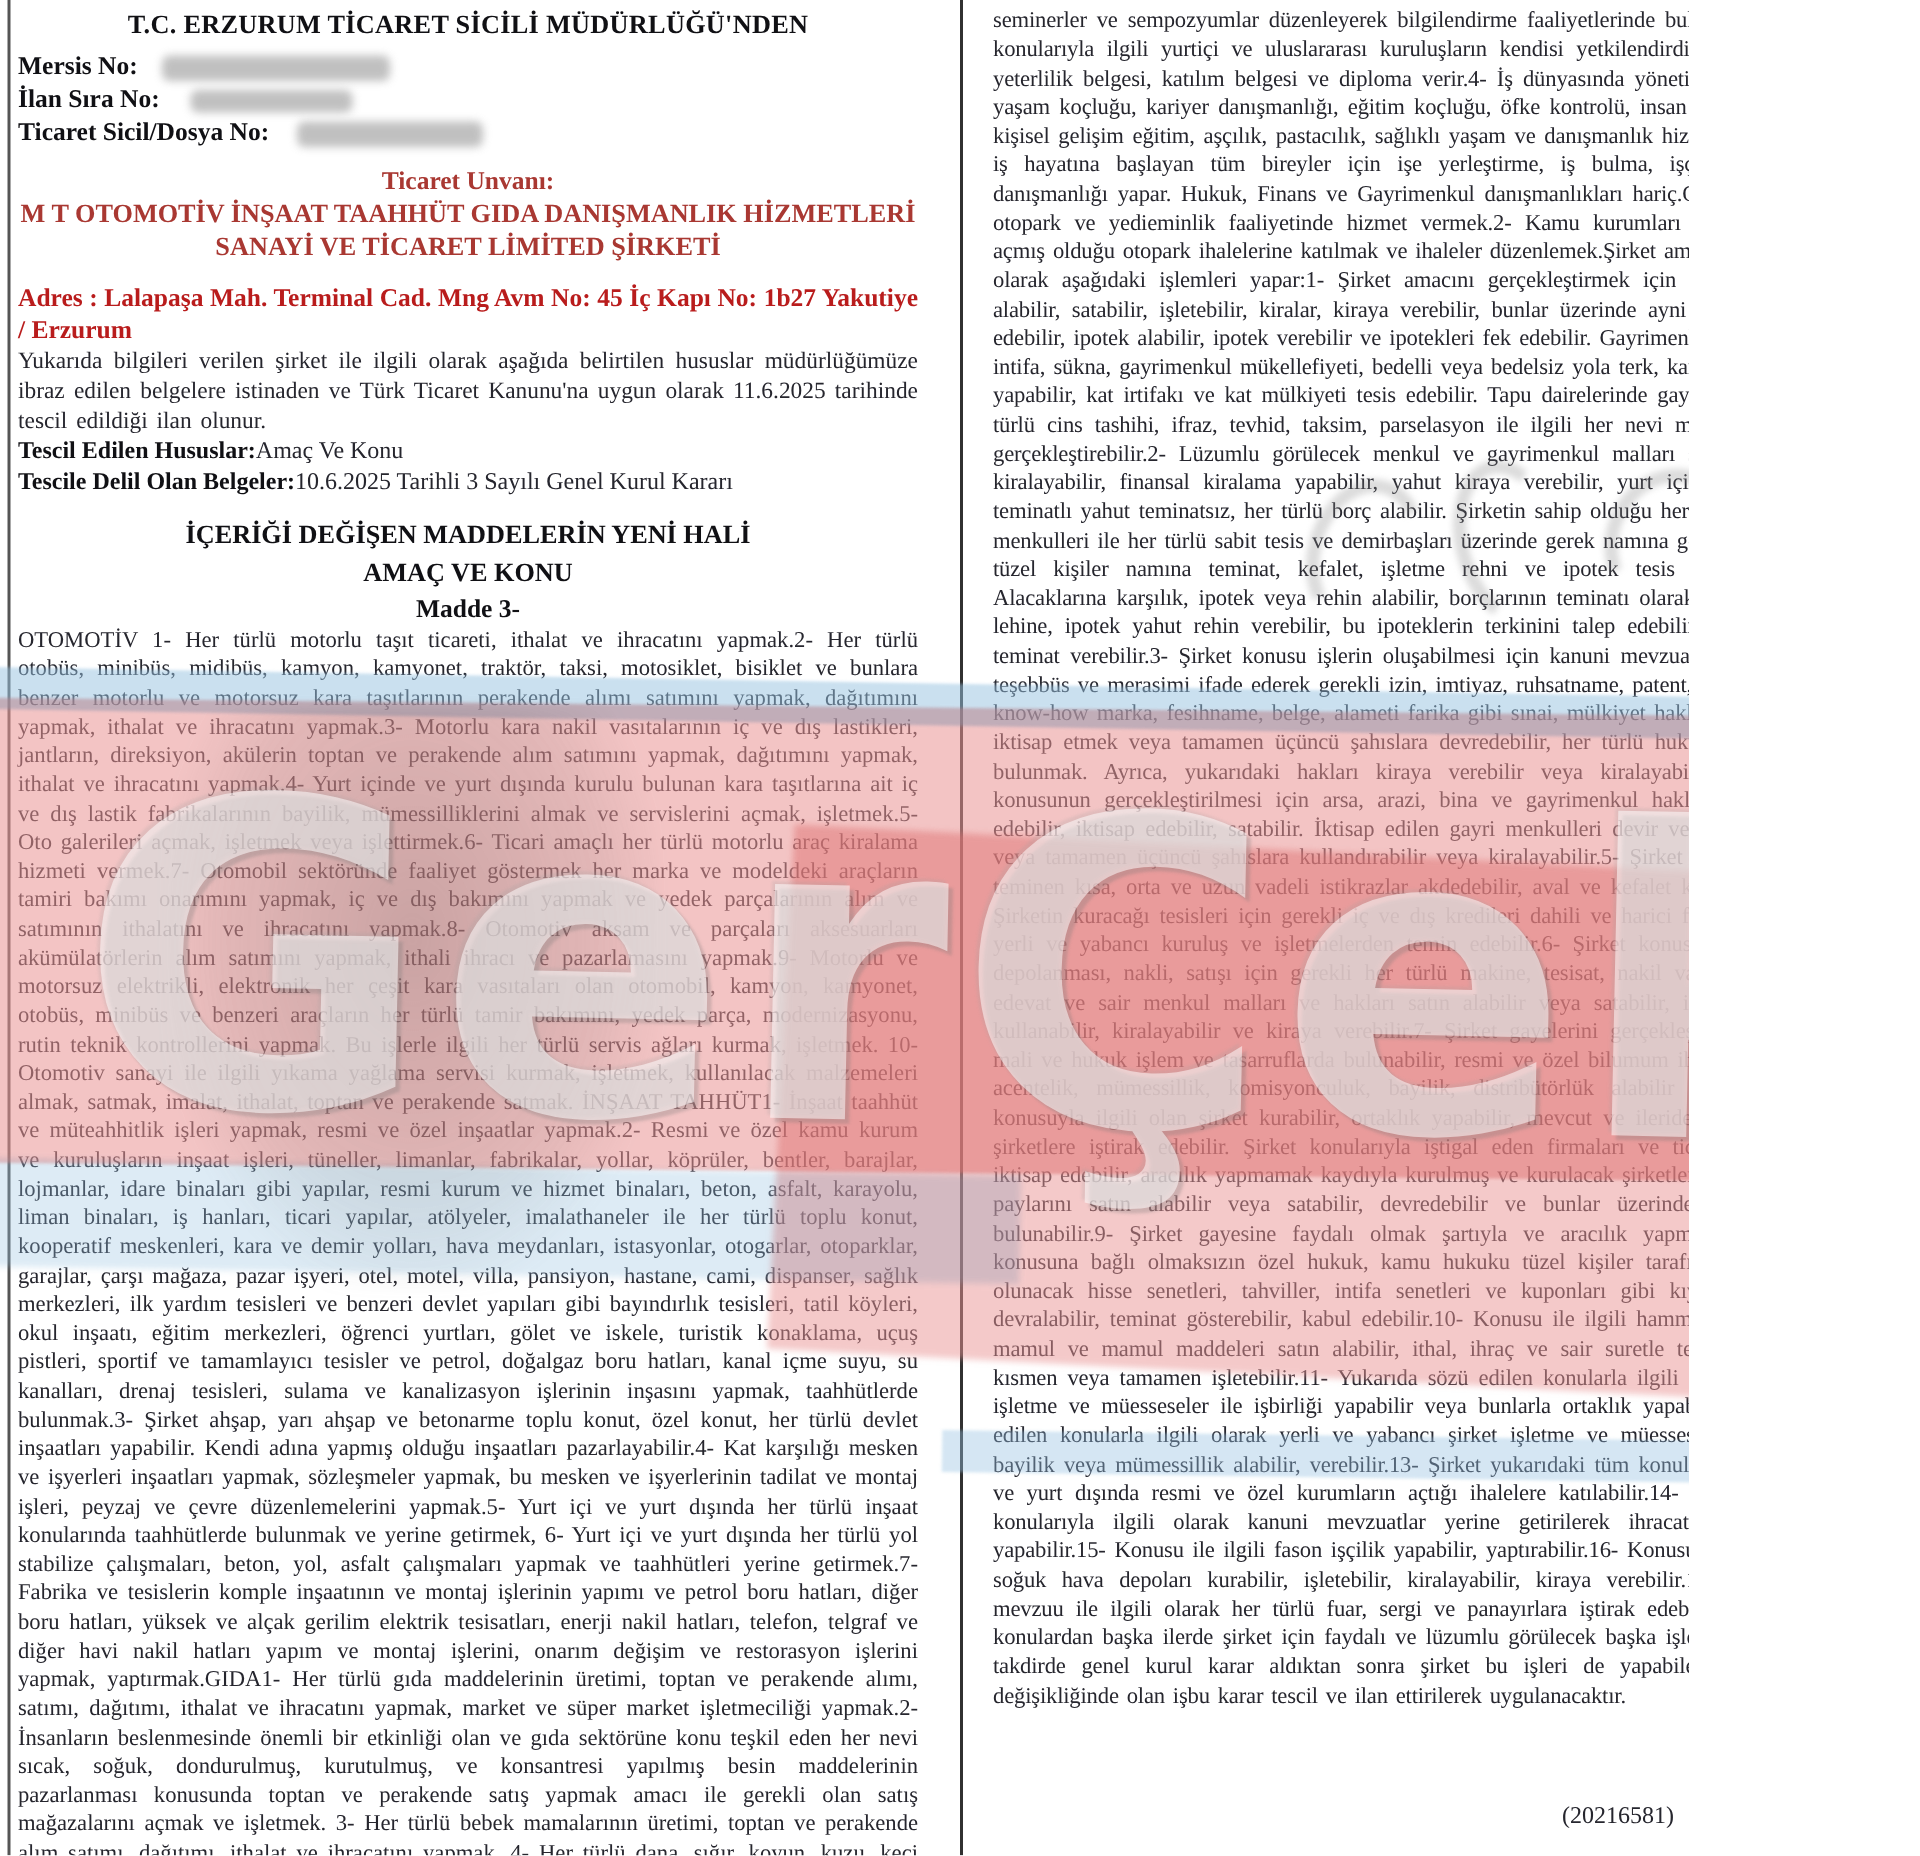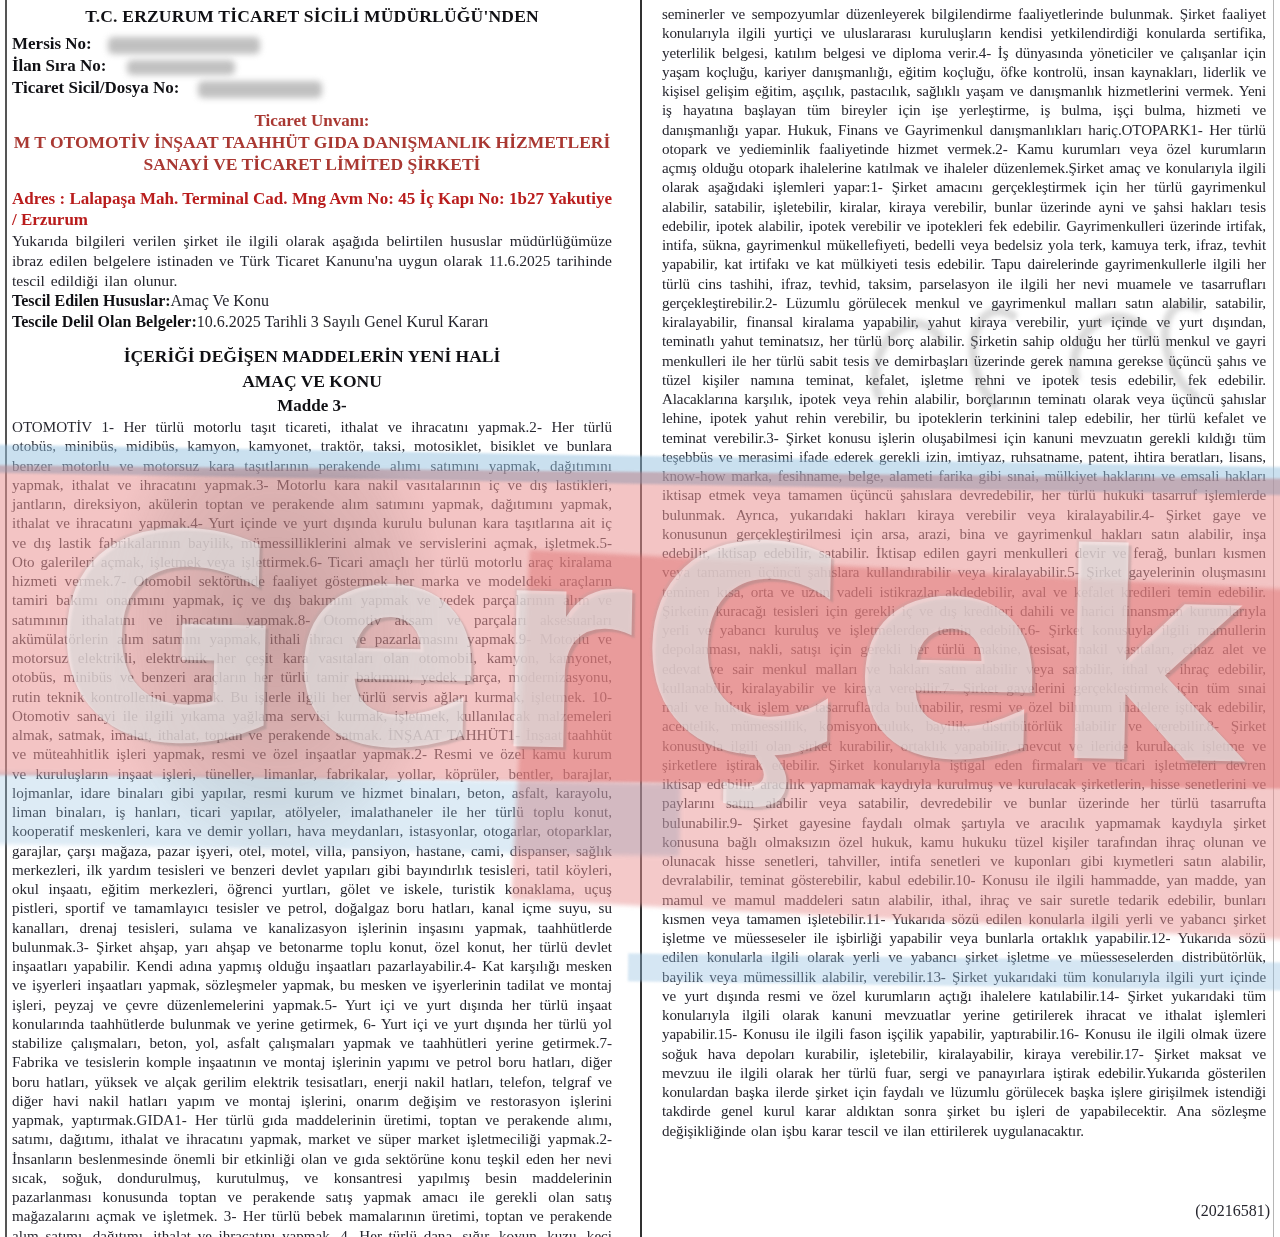--- a/index.html
+++ b/index.html
@@ -1,17 +1,17 @@
 <!DOCTYPE html>
 <html><head>
 <meta charset="utf-8">
 <style>
   html,body { margin:0; padding:0; background:#ffffff; }
   .page {
-    position:relative; width:1280px; height:1237px; background:#fff;
+    position:relative; width:1126px; height:1237px; background:#fff;
     overflow:hidden; font-family:"Liberation Serif", serif; color:#26262e;
   }
   .edge { position:absolute; top:0; bottom:0; background:#2a2a2a; }
   .edge.l { left:5px; width:2px; opacity:.8; }
   .edge.r { left:1273px; width:1px; opacity:.35; }
   .divider { position:absolute; top:0; bottom:0; left:640px; width:2px; background:#1b1b1b; opacity:.9; }
 
   .col { position:absolute; top:0; z-index:1; }
   .left-col  { left:12px;  width:600px; }
   .right-col { left:662px; width:604px; height:1237px; }

